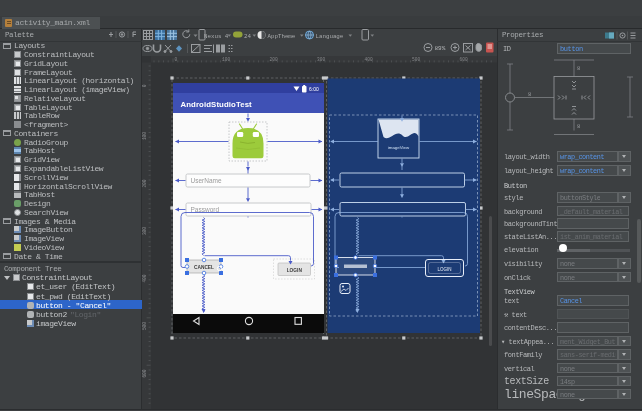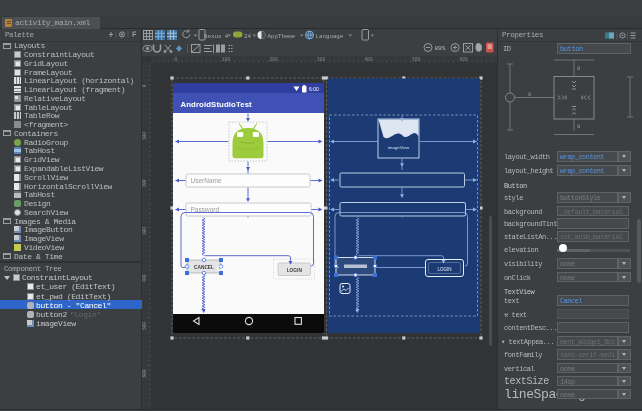--- a/index.html
+++ b/index.html
@@ -32,21 +32,21 @@
 <div class="row-txt" style="left:14px;top:26.2px;">Layouts</div>
 <div class="ic" style="left:14px;top:35.0px;background:#c8cacc;border:1px solid #8a8d90;"></div>
 <div class="row-txt" style="left:24px;top:35.0px;">ConstraintLayout</div>
 <div class="ic" style="left:14px;top:43.7px;background:#e6e8ea;box-shadow:inset 0 0 0 1px #8a8d90, inset 2px 2px 0 0 #b0b3b5;"></div>
 <div class="row-txt" style="left:24px;top:43.7px;">GridLayout</div>
 <div class="ic" style="left:14px;top:52.5px;background:#dfe1e3;border:1px solid #8a8d90;"></div>
 <div class="row-txt" style="left:24px;top:52.5px;">FrameLayout</div>
 <div class="ic" style="left:14px;top:61.3px;background:repeating-linear-gradient(90deg,#dfe1e3 0,#dfe1e3 2px,#7a7d80 2px,#7a7d80 3px);"></div>
 <div class="row-txt" style="left:24px;top:61.3px;">LinearLayout (horizontal)</div>
 <div class="ic" style="left:14px;top:70.0px;background:repeating-linear-gradient(180deg,#dfe1e3 0,#dfe1e3 2px,#7a7d80 2px,#7a7d80 3px);"></div>
-<div class="row-txt" style="left:24px;top:70.0px;">LinearLayout (fragment)</div>
+<div class="row-txt" style="left:24px;top:70.0px;">LinearLayout (imageView)</div>
 <div class="ic" style="left:14px;top:78.8px;background:#dfe1e3;border:1px solid #8a8d90;box-shadow:inset -2px -2px 0 #9a9da0;"></div>
 <div class="row-txt" style="left:24px;top:78.8px;">RelativeLayout</div>
 <div class="ic" style="left:14px;top:87.6px;background:#e6e8ea;box-shadow:inset 0 0 0 1px #8a8d90, inset 2px 2px 0 0 #b0b3b5;"></div>
 <div class="row-txt" style="left:24px;top:87.6px;">TableLayout</div>
 <div class="ic" style="left:14px;top:96.4px;background:repeating-linear-gradient(90deg,#c8cacc 0,#c8cacc 2px,#55585a 2px,#55585a 3px);"></div>
 <div class="row-txt" style="left:24px;top:96.4px;">TableRow</div>
 <div class="ic" style="left:14px;top:105.1px;background:#8a8d90;"></div>
 <div class="row-txt" style="left:24px;top:105.1px;">&lt;fragment&gt;</div>
 <div class="ic" style="left:3px;top:114.3px;background:#3c3f41;border:1px solid #9a9da0;border-top:2px solid #9a9da0;width:8px;height:6px;"></div>
 <div class="row-txt" style="left:14px;top:113.9px;">Containers</div>

